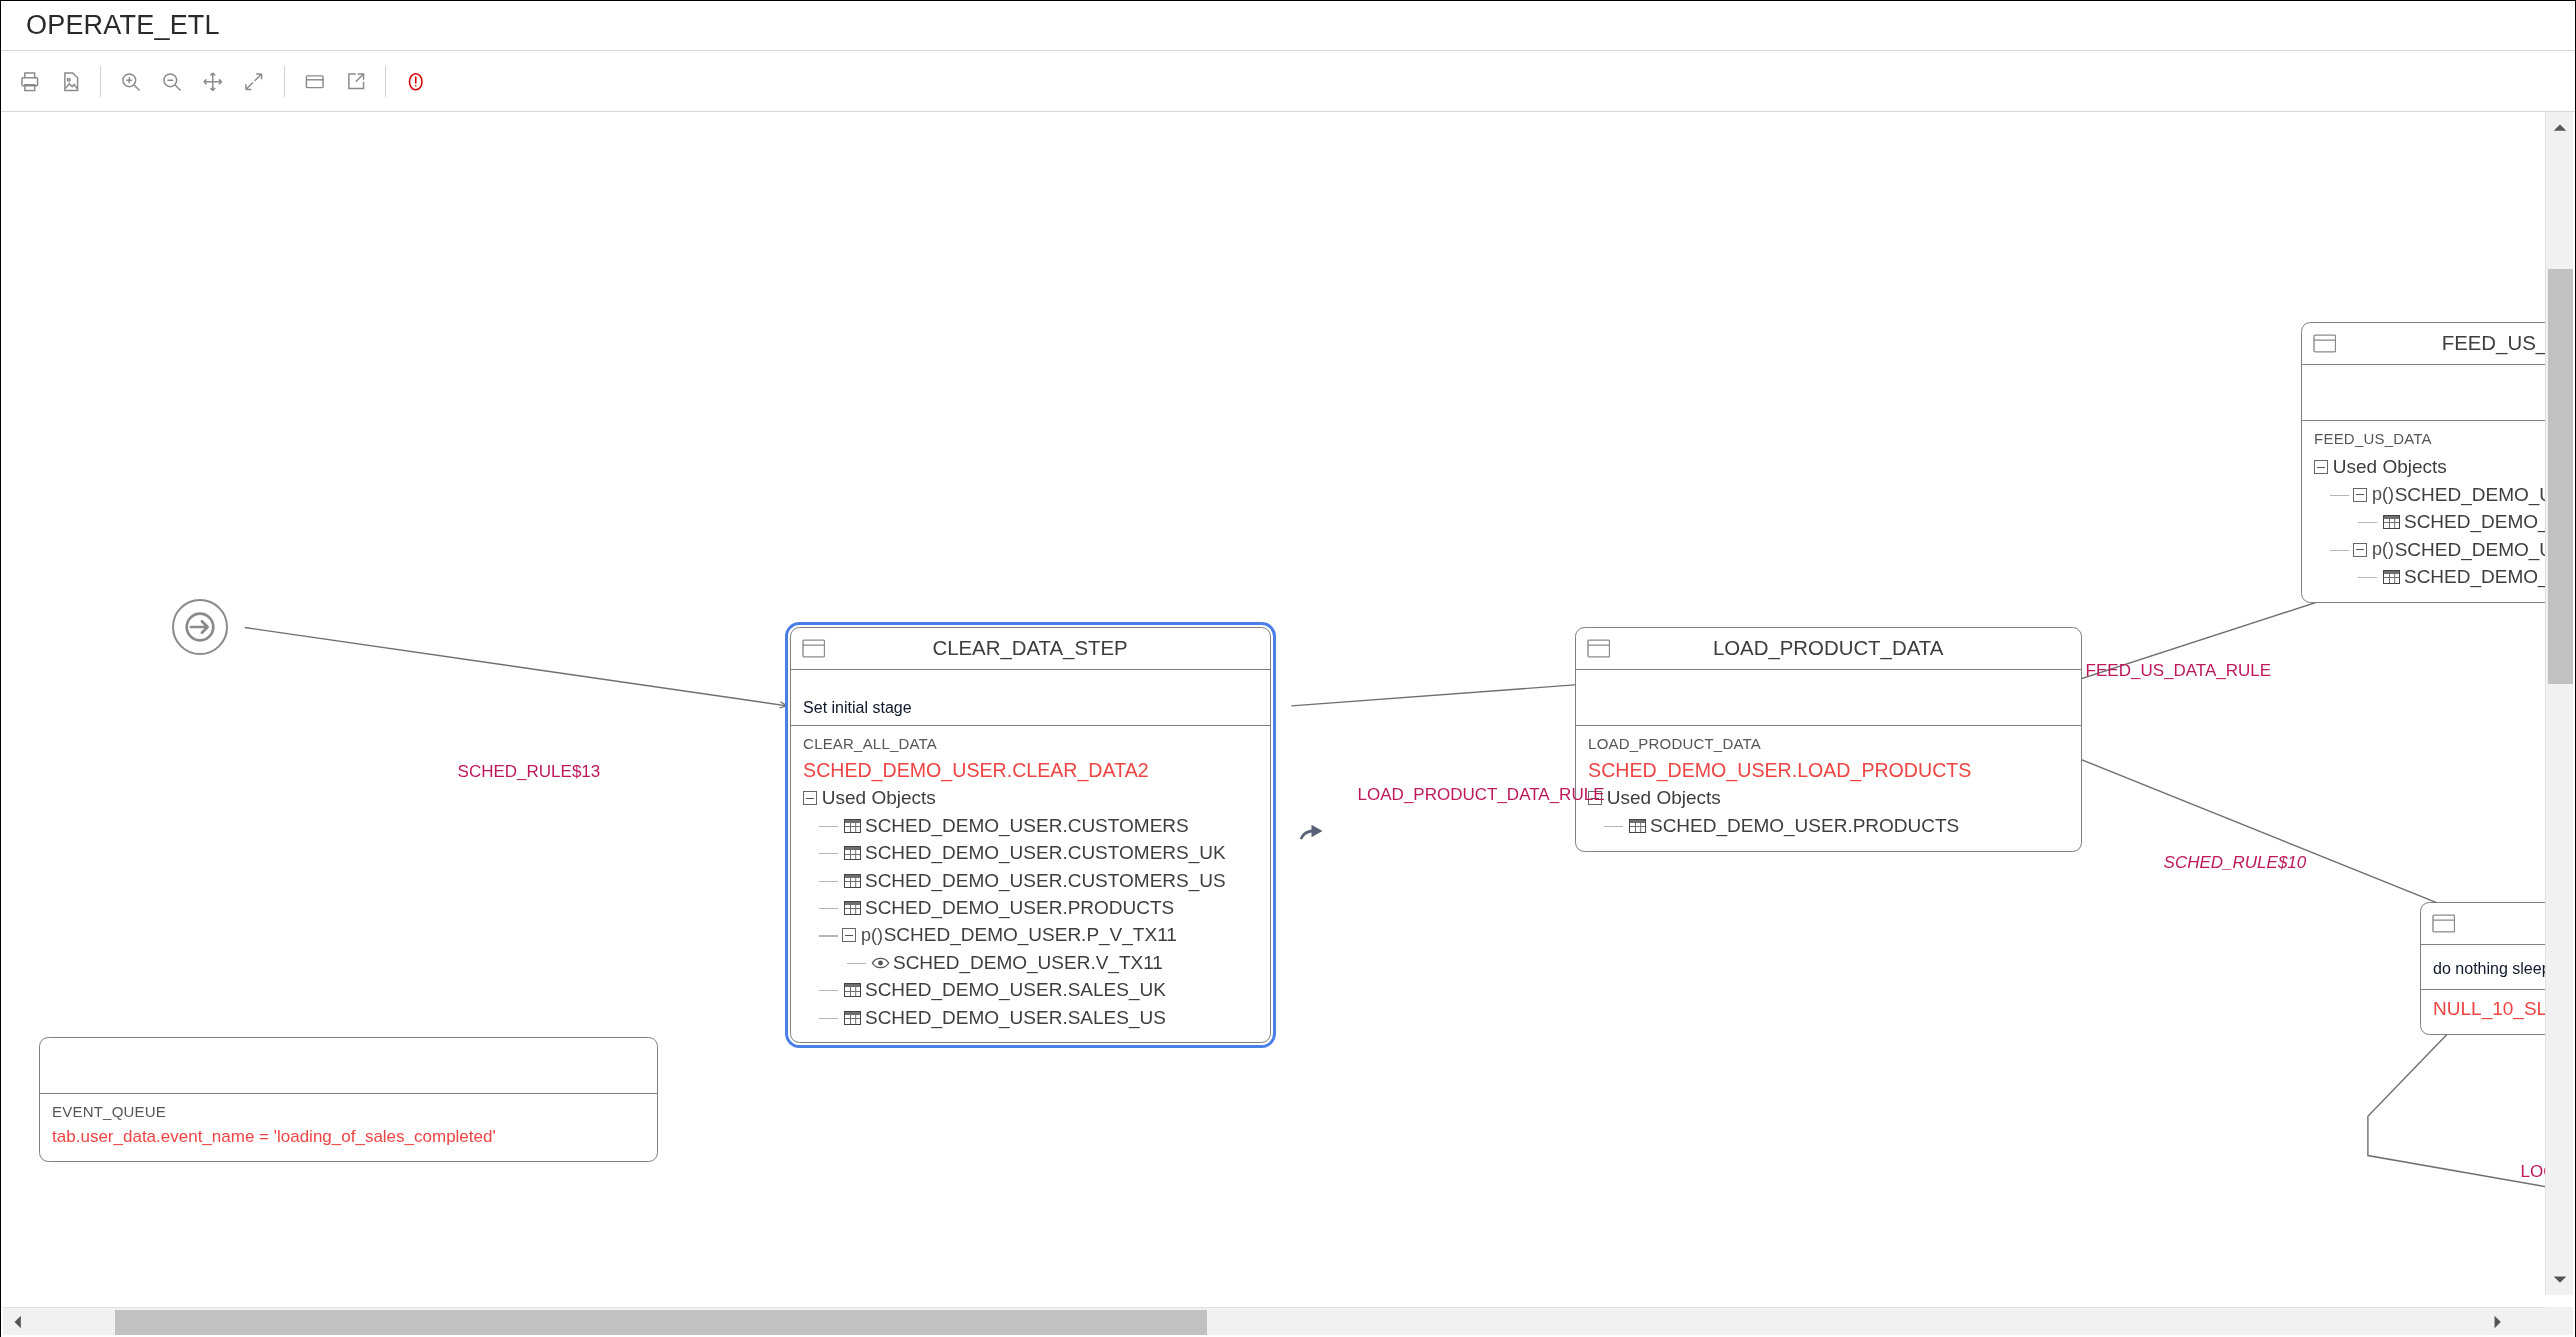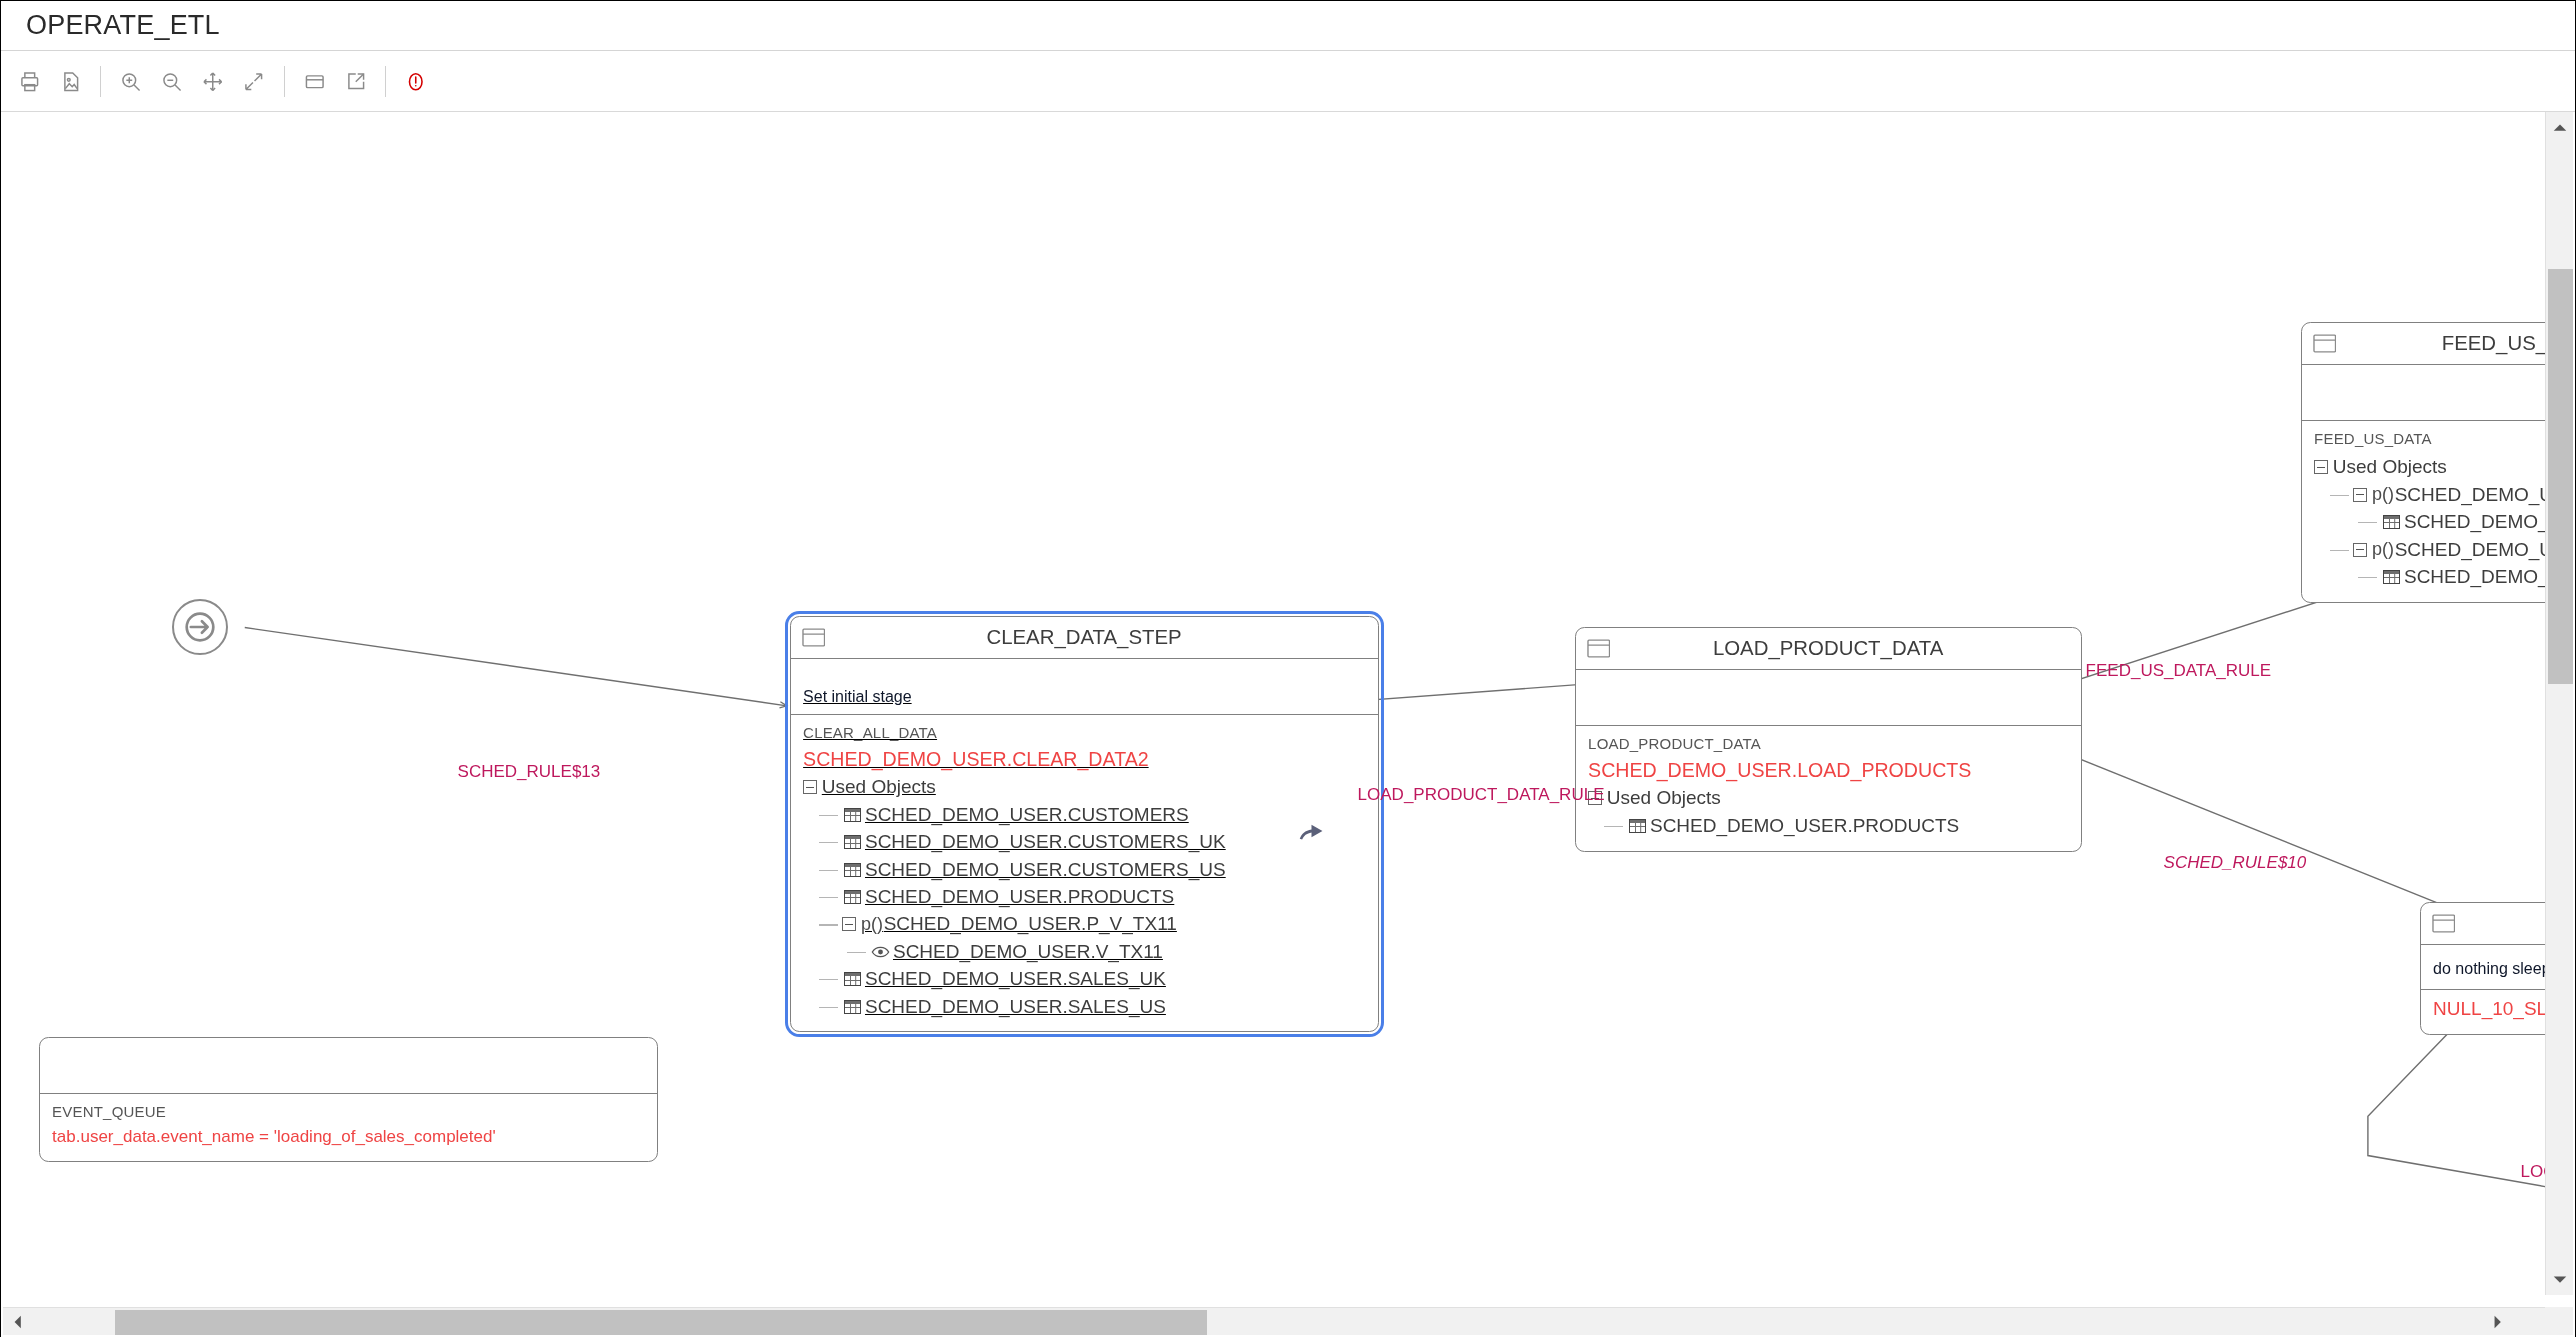--- a/index.html
+++ b/index.html
@@ -395,21 +395,21 @@
         <path d="M 3125 1171 L 3018 1282 L 3018 1332 L 3246 1372" fill="none" stroke="#6f6f6f" stroke-width="1.8"></path>
       </svg>
 
       <div class="start-node" style="left:169px; top:487px;">
         <svg width="38" height="38" viewBox="0 0 24 24" fill="none" stroke="#8a8a8a" stroke-width="1.7">
           <circle cx="12" cy="12" r="8.4"></circle>
           <path d="M6.2 12h10.6M13.2 8.4L16.8 12l-3.6 3.6" stroke-linecap="round" stroke-linejoin="round"></path>
         </svg>
       </div>
 
-      <div class="node selected" style="left:787px; top:504px; width:589px;text-decoration:underline;">
+      <div class="node selected" style="left:787px; top:515px; width:481px;">
         <div class="node-header">
           <span class="node-header-icon">
             <svg width="23.5" height="19" viewBox="0 0 24 19" fill="none" stroke="#8a8a8a" stroke-width="1.4">
               <rect x="1" y="1" width="22" height="17" rx="1"></rect>
               <path d="M1 6h22"></path>
             </svg>
           </span>
           <span class="node-title">CLEAR_DATA_STEP</span>
         </div>
         <div class="node-desc">Set initial stage</div>

